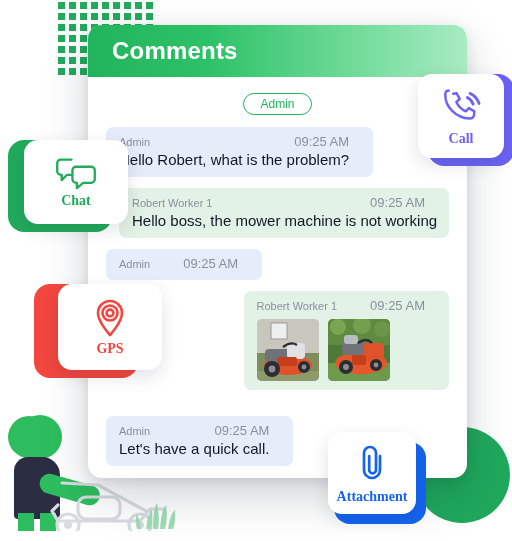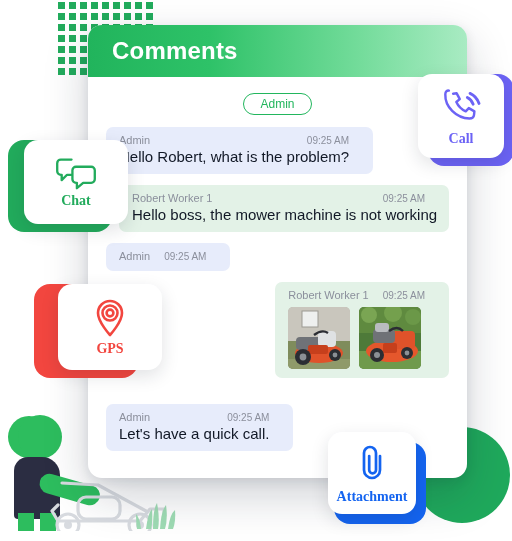--- a/index.html
+++ b/index.html
@@ -73,21 +73,21 @@
   .msg-row { display:flex; margin-bottom:11px; }
   .msg-row.left { justify-content:flex-start; }
   .msg-row.right { justify-content:flex-end; }
 
   .bubble { border-radius:7px; padding:7px 24px 9px 13px; max-width:330px; }
   .bubble.admin { background:#e7ecfb; }
   .bubble.worker { background:#e3f2e7; }
 
   .bubble-meta { display:flex; align-items:baseline; gap:14px; justify-content:space-between; }
   .bubble-author { font-size:11px; color:#8b8f9c; }
-  .bubble-time { font-size:10px; color:#8b8f9c; white-space:nowrap; }
+  .bubble-time { font-size:13px; color:#8b8f9c; white-space:nowrap;margin-left:19px; }
   .bubble-text { font-size:15px; color:#111826; margin-top:2px; white-space:nowrap; }
 
   .photo-grid { display:flex; gap:9px; margin-top:6px; }
   .photo { width:62px; height:62px; border-radius:5px; overflow:hidden; display:block; }
 
   
   .badge-wrap { position:absolute; }
   .badge-back { position:absolute; border-radius:16px; }
   .badge {
     position:absolute; background:#ffffff; border-radius:14px;

